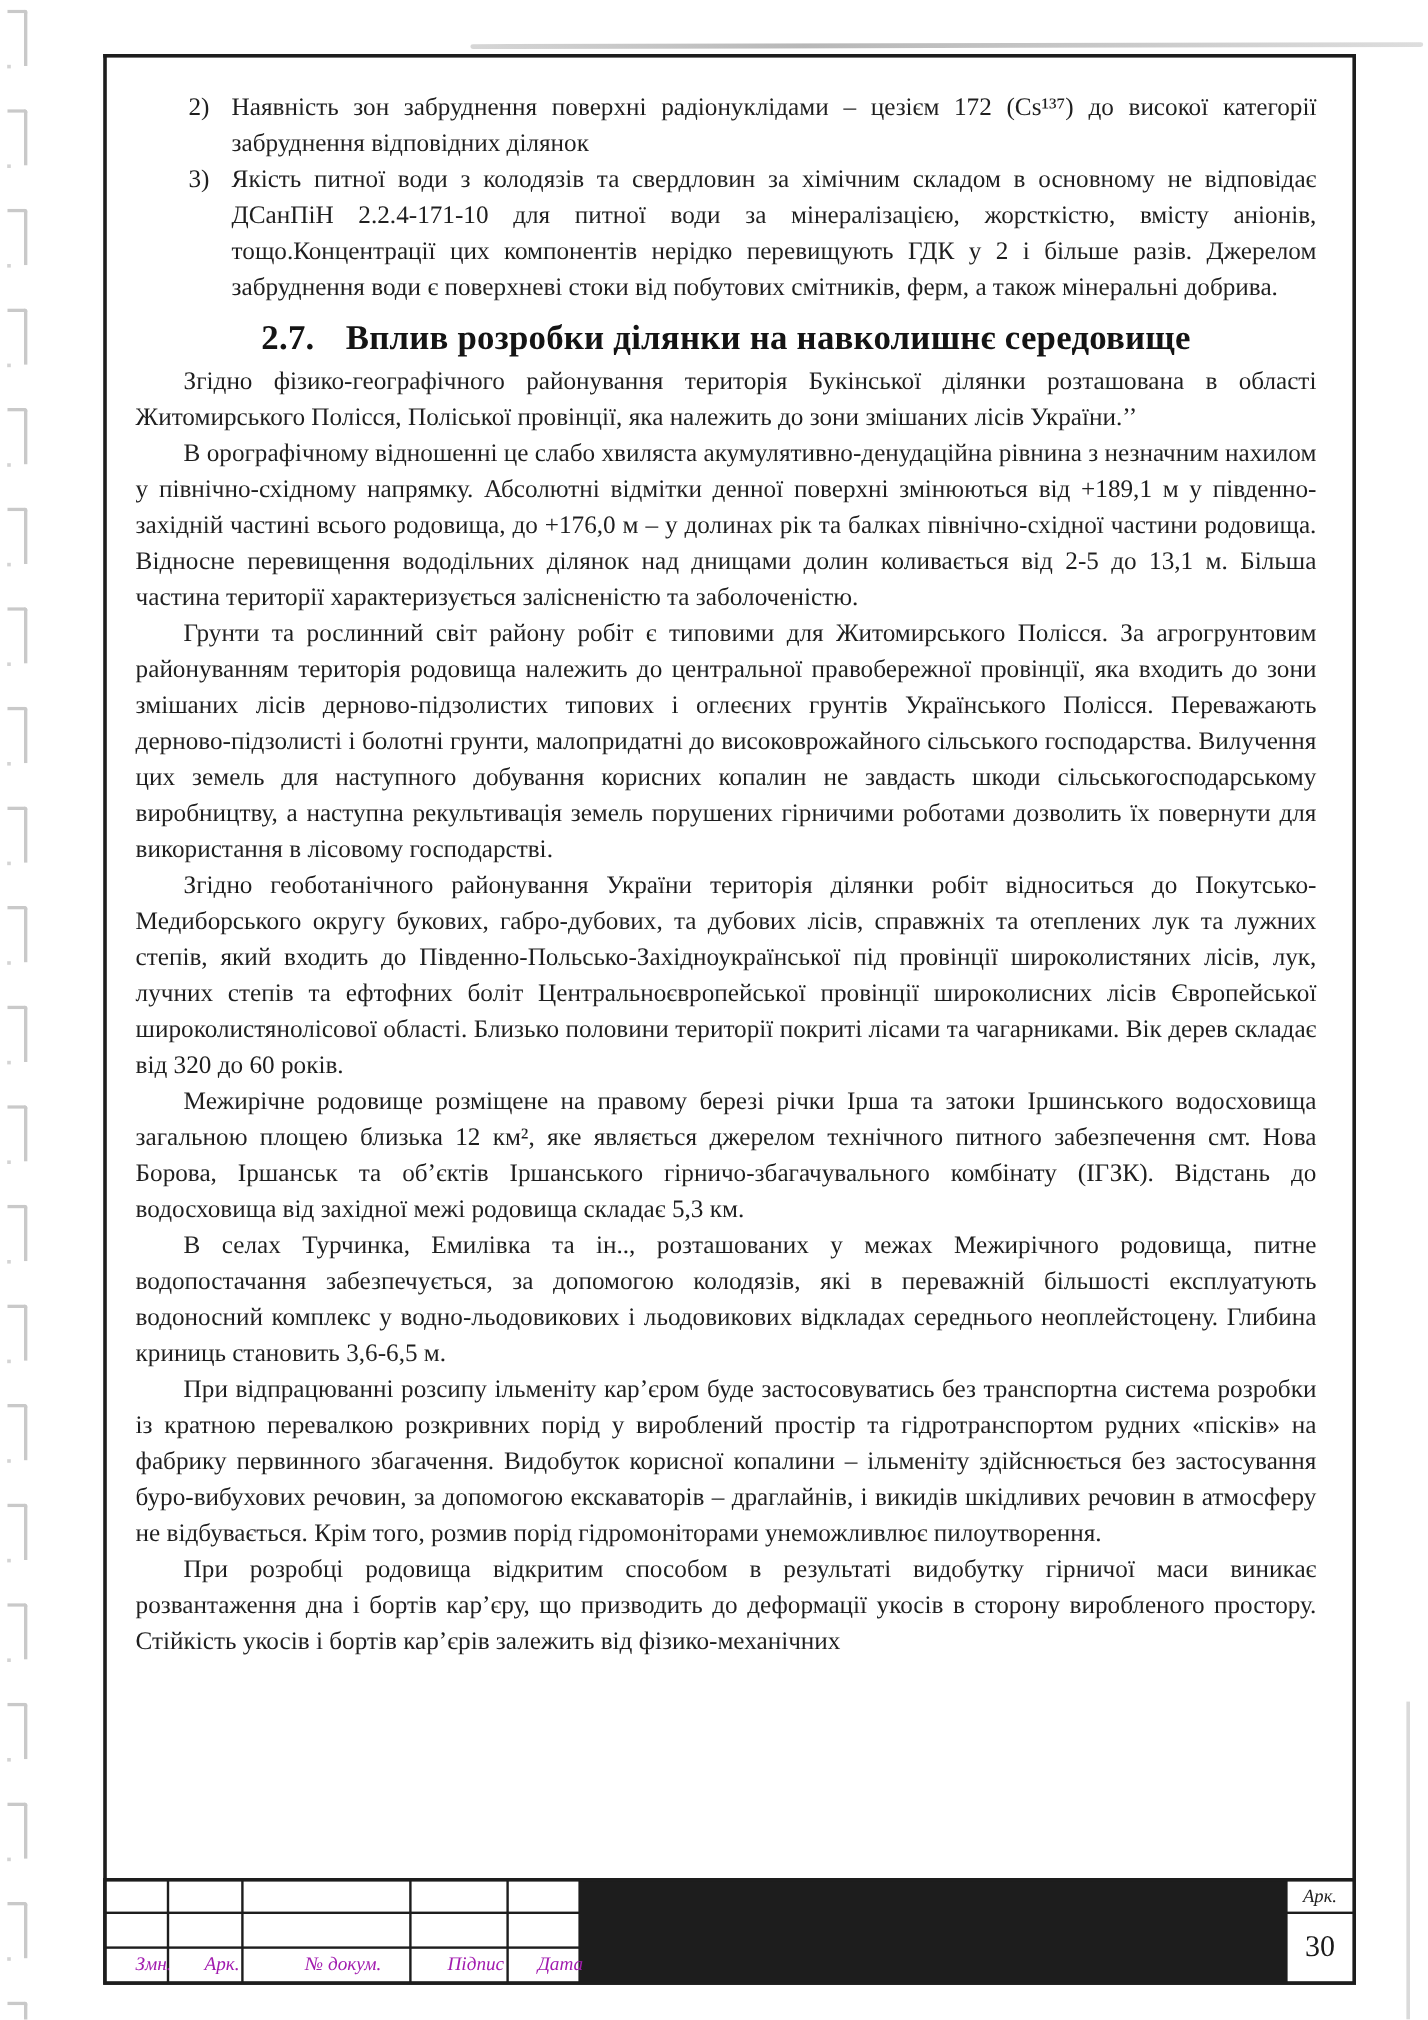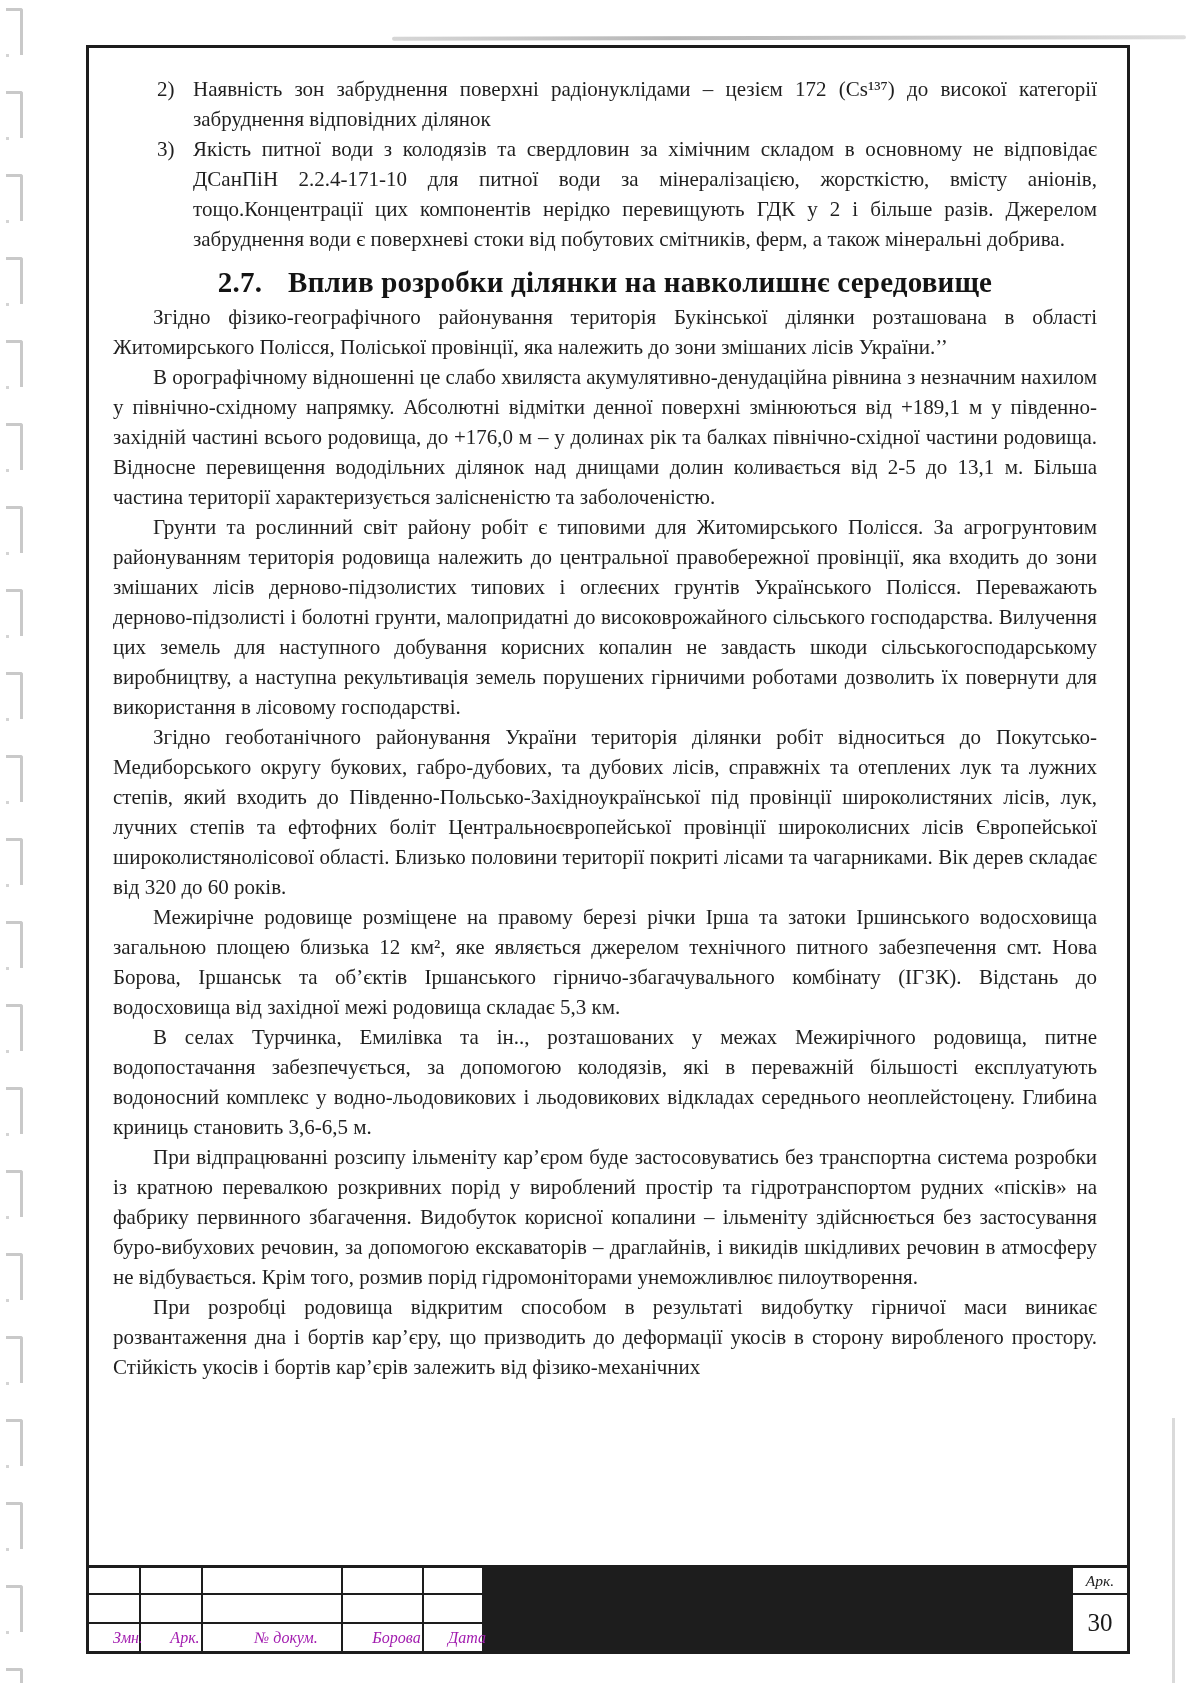--- a/index.html
+++ b/index.html
@@ -163,18 +163,18 @@
   <div class="cell" style="grid-area:1/5"></div>
   <div class="cell" style="grid-area:2/1"></div>
   <div class="cell" style="grid-area:2/2"></div>
   <div class="cell" style="grid-area:2/3"></div>
   <div class="cell" style="grid-area:2/4"></div>
   <div class="cell" style="grid-area:2/5"></div>
 
   <div class="cell cell-label" style="grid-area:3/1">Змн.</div>
   <div class="cell cell-label" style="grid-area:3/2">Арк.</div>
   <div class="cell cell-label" style="grid-area:3/3">№ докум.</div>
-  <div class="cell cell-label" style="grid-area:3/4">Борова</div>
+  <div class="cell cell-label" style="grid-area:3/4">Підпис</div>
   <div class="cell cell-label" style="grid-area:3/5">Дата</div>
 
   <div class="cell cell-sheet-label">Арк.</div>
   <div class="cell cell-sheet-num">30</div>
 </div>
 
 </body></html>

